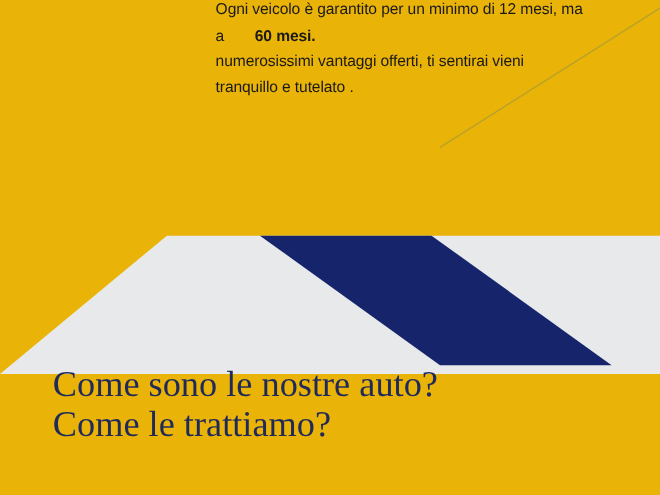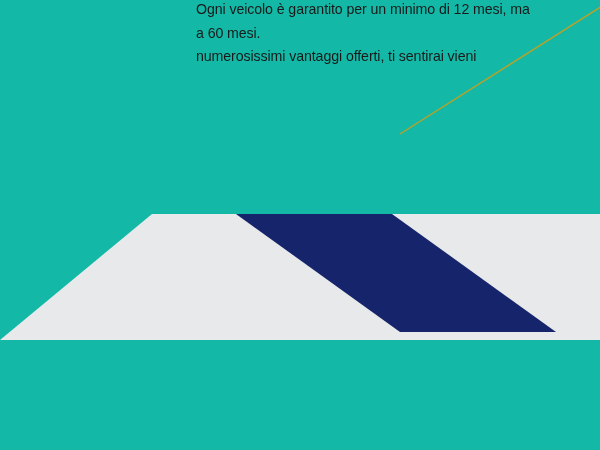--- a/index.html
+++ b/index.html
@@ -10,41 +10,42 @@
     width: 600px;
     height: 450px;
     background: #ffffff;
     font-family: "Liberation Sans", sans-serif;
     overflow: hidden;
   }
   #page {
     position: relative;
     width: 600px;
     height: 450px;
-    background: #14b8a6;
+    background: #eab308;
     overflow: hidden;
   }
 
   
   #top-text {
     position: absolute;
     left: 196px;
     top: -2px;
     width: 360px;
     font-family: "Liberation Sans", sans-serif;
     font-size: 14.2px;
     line-height: 23.5px;
     color: #1a1a1a;
     letter-spacing: -0.1px;
   }
   #top-text p {
     margin: 0;
   }
   .bold {
-    font-weight: normal;
+    font-weight: bold;
+    margin-left: 24px;
   }
 
   
   #gold-line {
     position: absolute;
     left: 380px;
     top: -4px;
     width: 240px;
     height: 140px;
     pointer-events: none;
@@ -83,23 +84,28 @@
 <div id="page">
 
   <svg id="gold-line" viewBox="0 0 240 140" preserveAspectRatio="none" aria-hidden="true">
     <line x1="238" y1="0" x2="20" y2="138" stroke="#b9a227" stroke-width="1.4"></line>
   </svg>
 
   <div id="top-text">
     <p>Ogni veicolo è garantito per un minimo di 12 mesi, ma</p>
     <p><span>a </span><span class="bold">60 mesi.</span></p>
     <p>numerosissimi vantaggi offerti, ti sentirai vieni</p>
+    <p>tranquillo e tutelato .</p>
   </div>
 
   <svg id="banner" viewBox="0 0 600 126" preserveAspectRatio="none" aria-hidden="true">
 
     <polygon points="152,0 600,0 600,126 0,126" fill="#e8e9eb"></polygon>
 
     <polygon points="236,0 392,0 556,118 400,118" fill="#16246b"></polygon>
   </svg>
 
+  <div id="heading">
+    <span class="line">Come sono le nostre auto?</span>
+    <span class="line">Come le trattiamo?</span>
+  </div>
 
 </div>
 
 </body></html>

